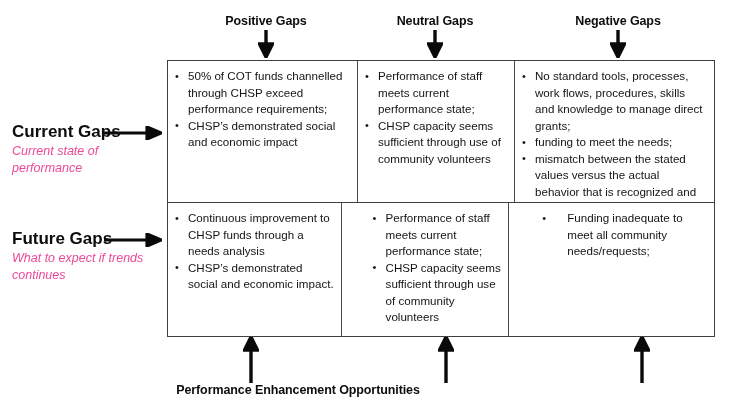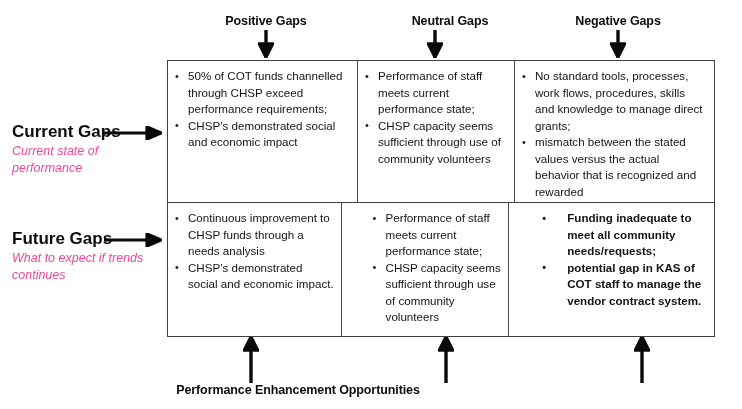--- a/index.html
+++ b/index.html
@@ -20,21 +20,21 @@
   .col-head {
     position: absolute;
     font-size: 12.5px;
     font-weight: bold;
     color: #0d0d0d;
     text-align: center;
     white-space: nowrap;
     letter-spacing: -0.1px;
   }
   #head-positive { left: 186px; top: 14px; width: 160px; }
-  #head-neutral  { left: 380px; top: 14px; width: 140px; }
+  #head-neutral  { left: 365px; top: 14px; width: 140px; }
   #head-negative { left: 533px; top: 14px; width: 170px; }
 
   
   .down-arrow {
     position: absolute;
     width: 16px;
     height: 28px;
   }
   #arrow-down-positive { left: 258px; top: 30px; }
   #arrow-down-neutral  { left: 427px; top: 30px; }
@@ -125,21 +125,21 @@
   }
   .cell li::before {
     content: "\2022";
     position: absolute;
     left: 3px;
     top: -0.5px;
     font-size: 11px;
     color: #141414;
   }
   
-  .cell.wide-indent li { padding-left: 30px; font-weight: bold; }
+  .cell.wide-indent li { padding-left: 30px; }
   .cell.wide-indent li::before { left: 5px; }
 
   
   #bottom-caption {
     position: absolute;
     left: 0;
     top: 383px;
     width: 596px;
     text-align: center;
     font-size: 12.5px;
@@ -193,20 +193,21 @@
     </div>
     <div class="cell col-neutral">
       <ul>
         <li>Performance of staff meets current performance state;</li>
         <li>CHSP capacity seems sufficient through use of community volunteers</li>
       </ul>
     </div>
     <div class="cell col-negative">
       <ul>
         <li>No standard tools, processes, work flows, procedures, skills and knowledge to manage direct grants;</li>
+        <li>funding to meet the needs;</li>
         <li>mismatch between the stated values versus the actual behavior that is recognized and rewarded</li>
       </ul>
     </div>
   </div>
 
   <div class="matrix-row" id="row-future">
     <div class="cell col-positive">
       <ul>
         <li>Continuous improvement to CHSP funds through a needs analysis</li>
         <li>CHSP’s demonstrated social and economic impact.</li>
@@ -214,21 +215,20 @@
     </div>
     <div class="cell col-neutral">
       <ul>
         <li>Performance of staff meets current performance state;</li>
         <li>CHSP capacity seems sufficient through use of community volunteers</li>
       </ul>
     </div>
     <div class="cell col-negative wide-indent">
       <ul>
         <li>Funding inadequate to meet all community needs/requests;</li>
-        <li>potential gap in KAS of COT staff to manage the vendor contract system.</li>
       </ul>
     </div>
   </div>
 
 </div>
 
 <svg class="up-arrow" id="arrow-up-left" viewBox="0 0 16 46">
   <path d="M8 46 L8 12 M8 0 L1.5 13 L14.5 13 Z" stroke="#0a0a0a" stroke-width="3.4" fill="#0a0a0a"></path>
 </svg>
 <svg class="up-arrow" id="arrow-up-middle" viewBox="0 0 16 46">

